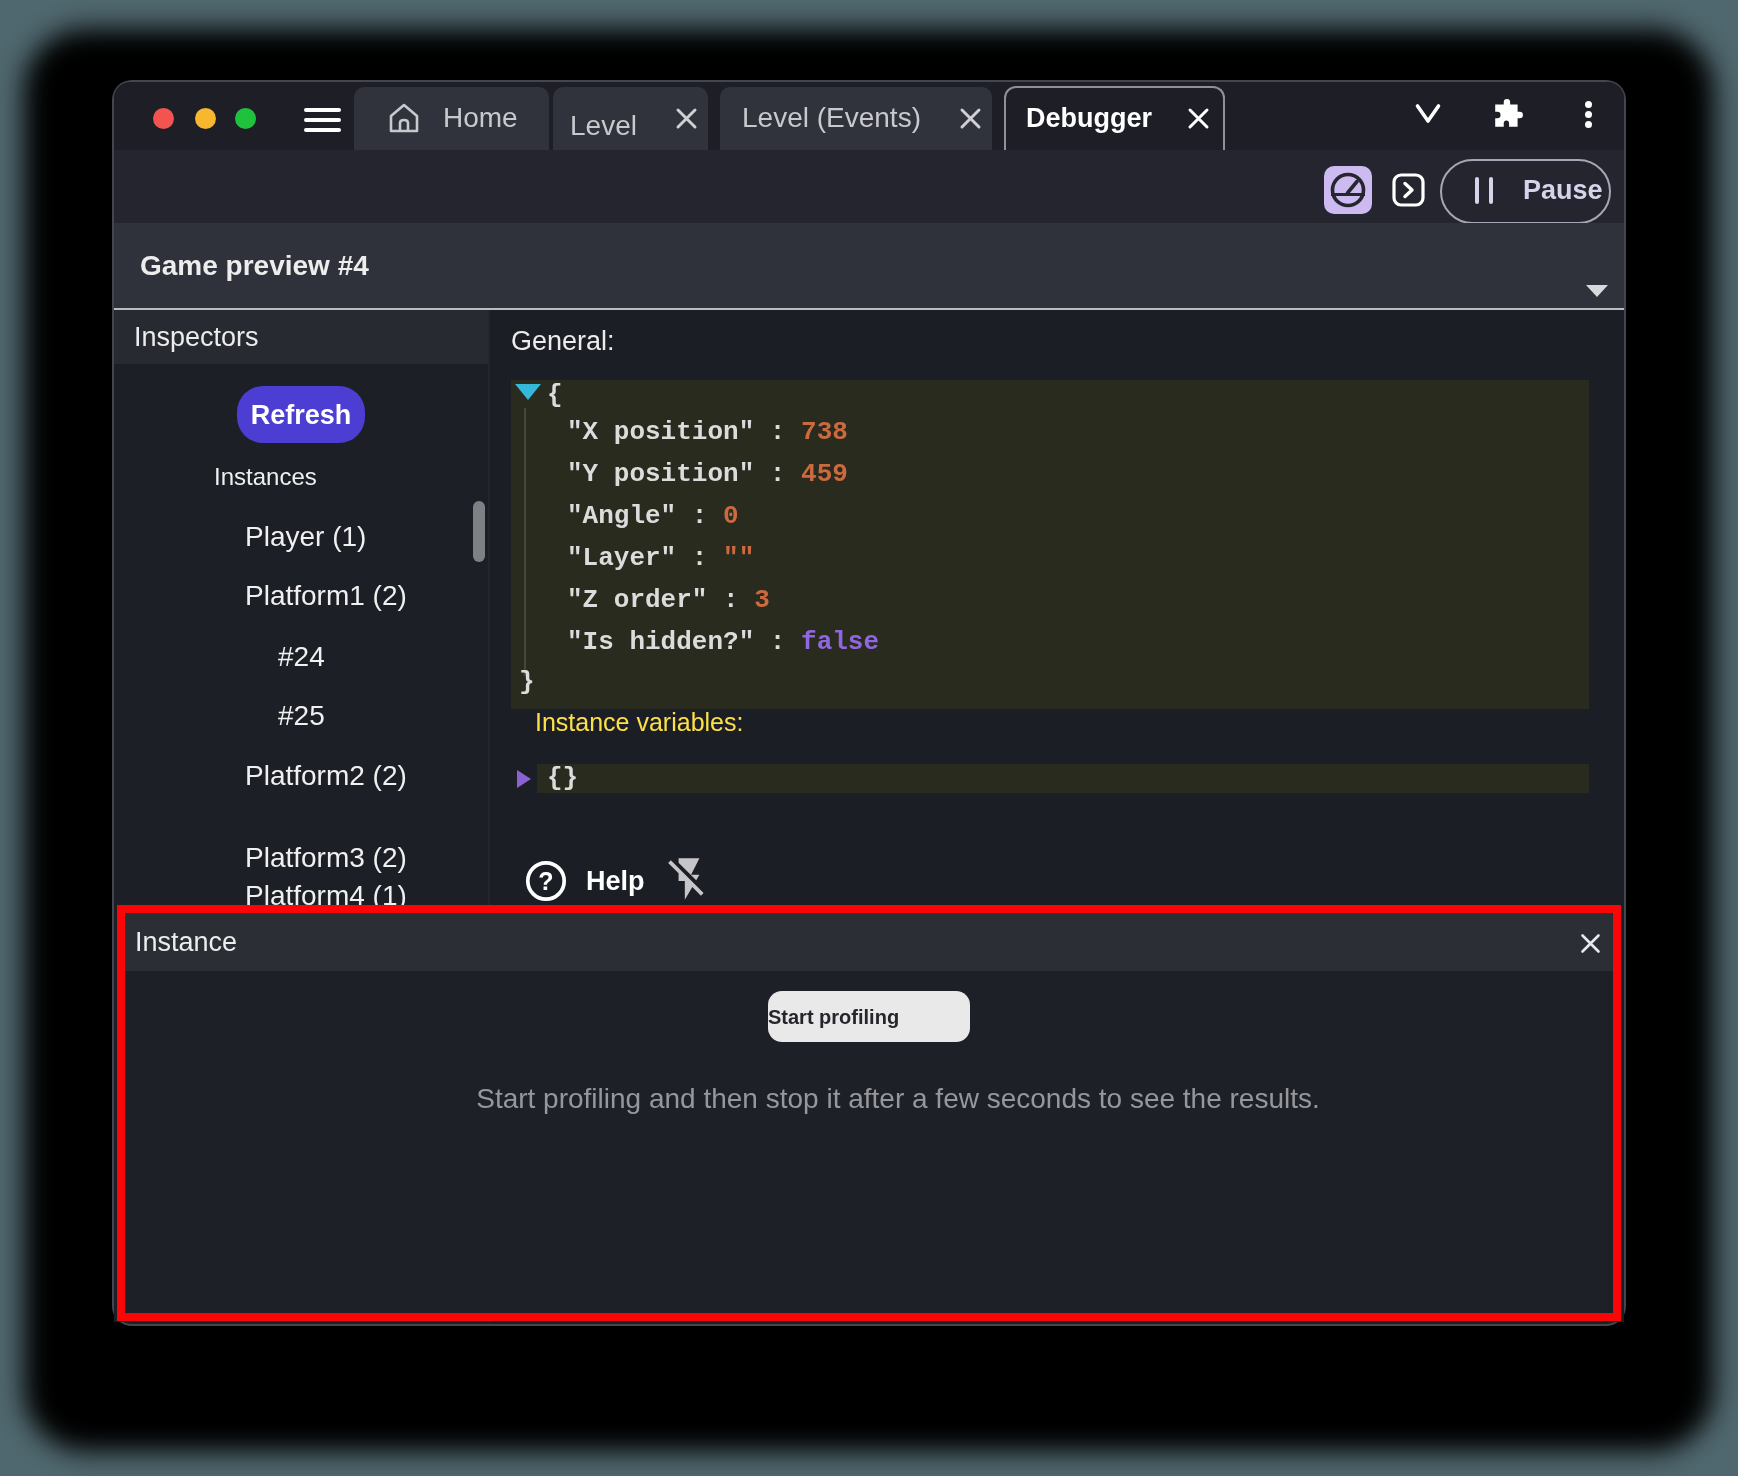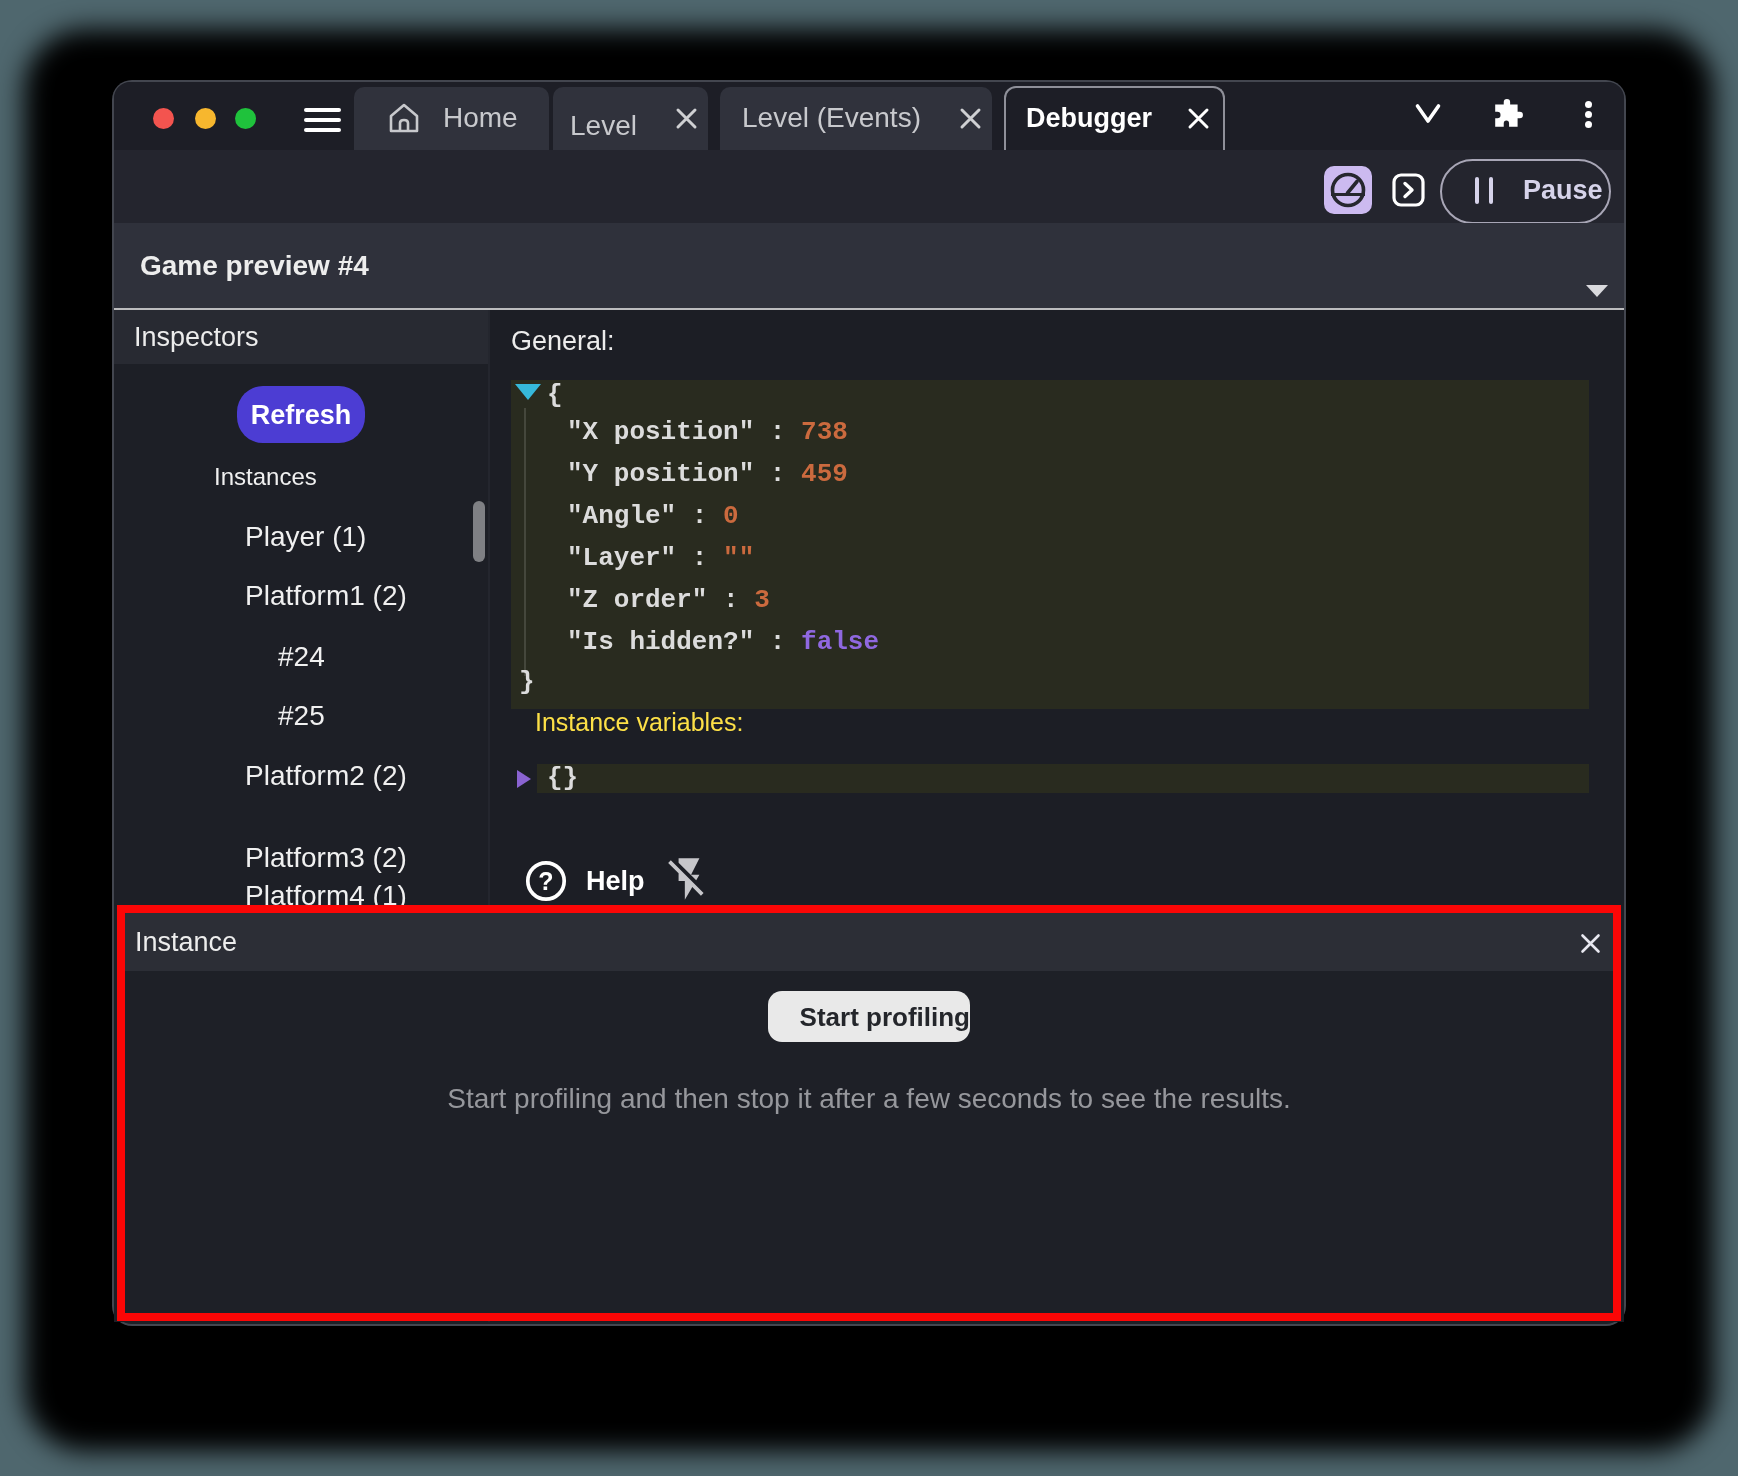--- a/index.html
+++ b/index.html
@@ -122,15 +122,15 @@
     <path d="M3.27 3L2 4.27l5 5V13h3v9l3.58-6.14L17.73 20 19 18.73 3.27 3zM17 10h-4l4-8H7v2.18l8.46 8.46L17 10z" fill="#c6c6ca"></path>
   </svg>
 
   <div class="ab" style="left:3px;top:823px;width:1504px;height:416px;border:8px solid #fb0606;background:#1e2027;box-sizing:border-box;"></div>
   <div class="ab" style="left:11px;top:831px;width:1488px;height:58px;background:#2c2e36;"></div>
   <div class="t" style="left:21px;top:840px;font-size:27px;color:#ededed;">Instance</div>
   <svg class="ab" style="left:1466px;top:851px;" width="21" height="21" viewBox="0 0 21 21">
     <path d="M2.5 2.5 L18.5 18.5 M18.5 2.5 L2.5 18.5" stroke="#e8e8f0" stroke-width="2.6" stroke-linecap="round"></path>
   </svg>
   <div class="ab" style="left:654px;top:909px;width:202px;height:51px;border-radius:14px;background:#e9e9e9;"></div>
-  <div class="t" style="left:654px;top:915px;width:202px;text-align:right;font-size:26px;font-weight:bold;color:#24262b;">Start profiling</div>
-  <div class="t" style="left:0;top:997px;width:1510px;text-align:center;font-size:28px;color:#96979c;">Start profiling and then stop it after a few seconds to see the results.</div>
+  <div class="t" style="left:654px;top:915px;width:202px;text-align:left;font-size:20px;font-weight:bold;color:#24262b;">Start profiling</div>
+  <div class="t" style="left:0;top:997px;width:1510px;text-align:center;font-size:28px;color:#96979c;padding-left:29px;">Start profiling and then stop it after a few seconds to see the results.</div>
 </div>
 
 </body></html>

